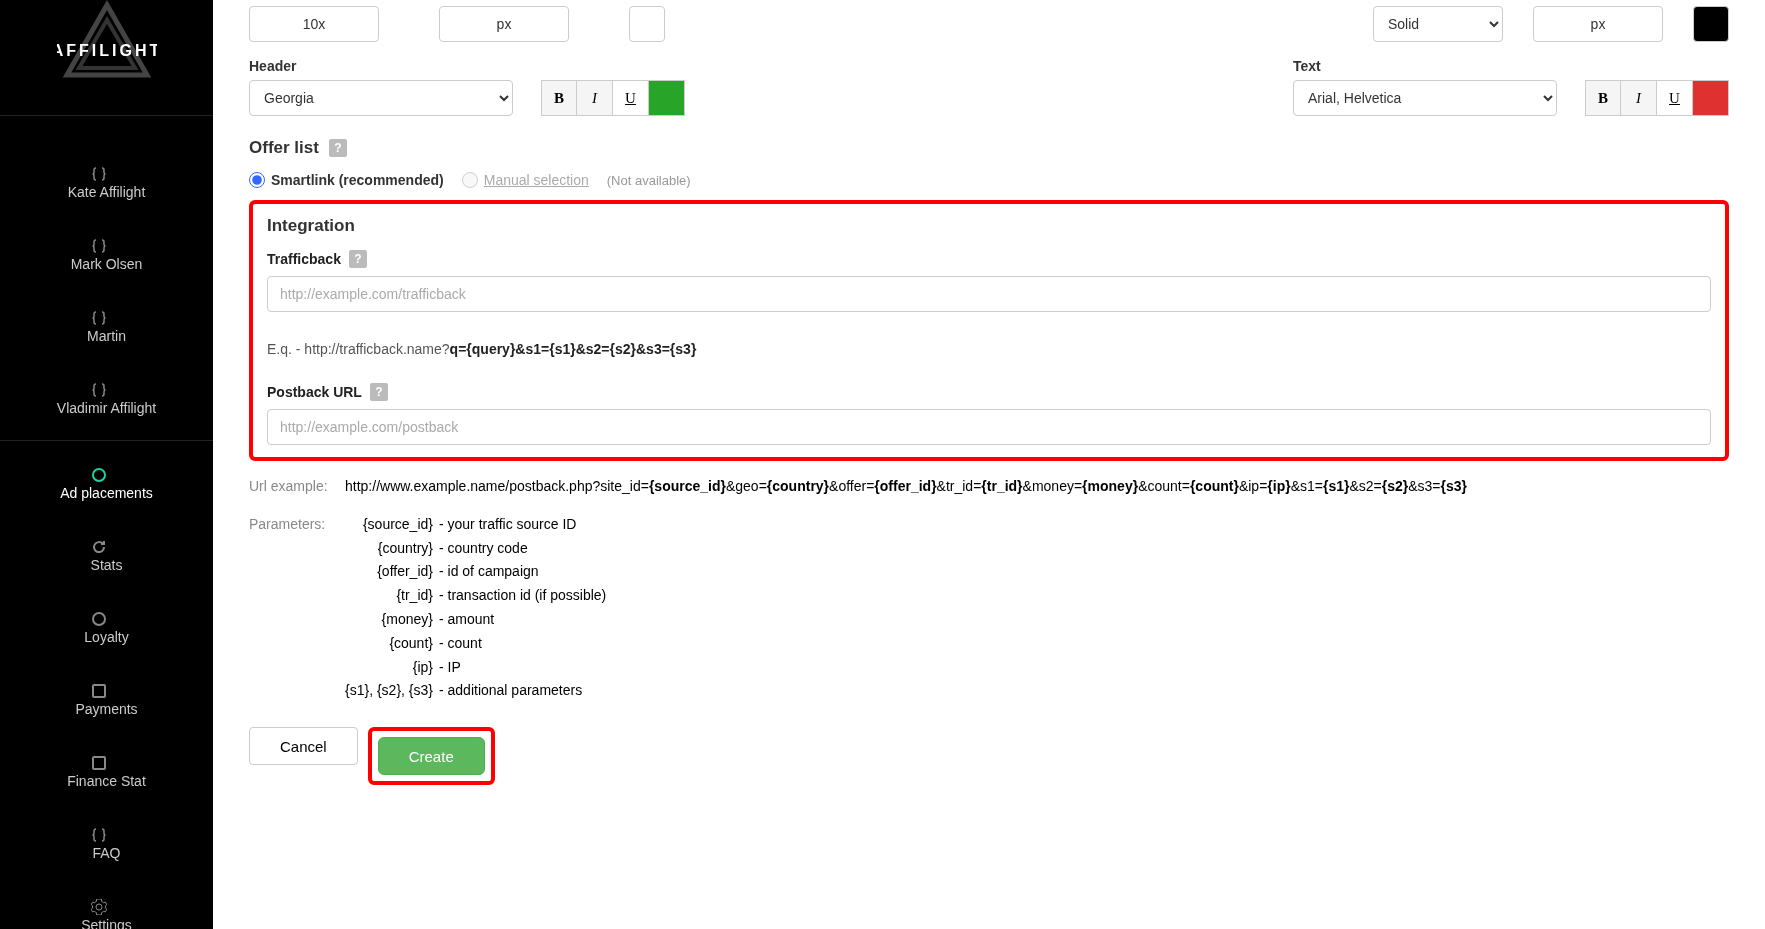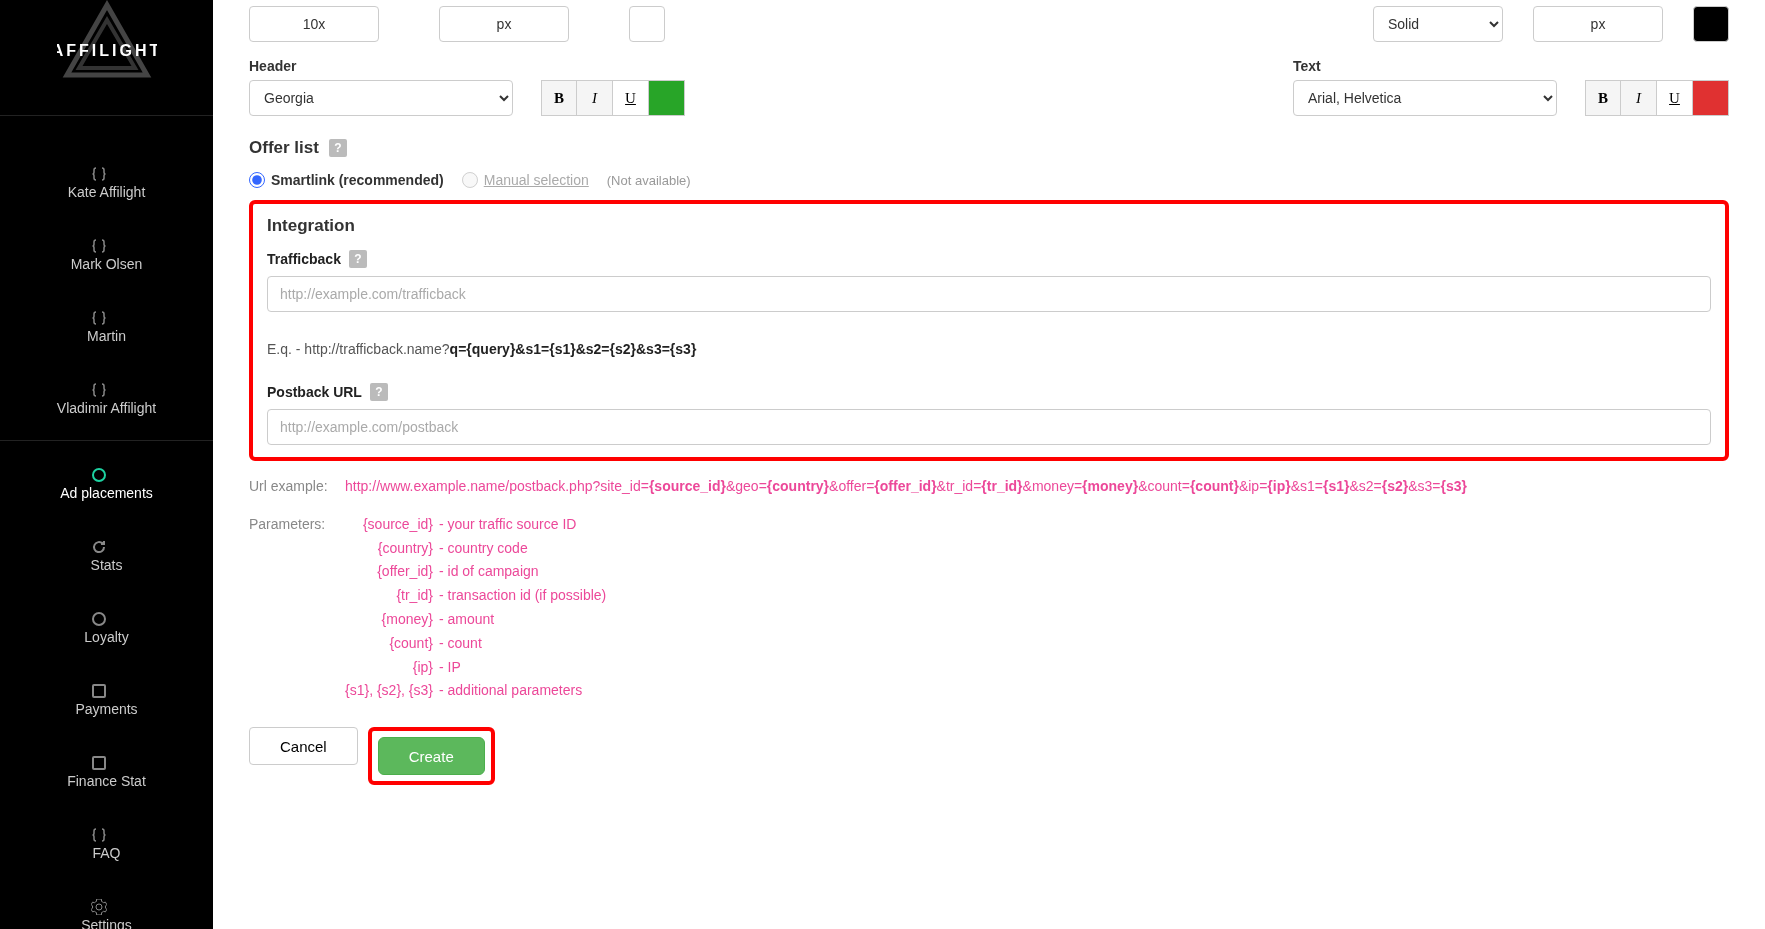--- a/index.html
+++ b/index.html
@@ -39,21 +39,21 @@
 .radio-opt input[type=radio] { width: 16px; height: 16px; accent-color: #3366ff; }
 .not-avail { color: #999; font-size: 13px; }
 .highlight-box { border: 4px solid #ff0000; border-radius: 6px; padding: 12px 14px; margin-bottom: 12px; }
 .full-input { width: 100%; height: 36px; border: 1px solid #ccc; border-radius: 4px; padding: 0 12px; font-size: 14px; color: #333; }
 .full-input::placeholder { color: #aaa; }
 .hint-text { font-size: 14px; color: #555; margin-top: 6px; line-height: 1.5; }
 .hint-text strong { font-weight: 700; color: #222; }
 .label-with-help { display: flex; align-items: center; gap: 8px; font-weight: 700; color: #222; margin-bottom: 8px; margin-top: 23px; font-size: 14px; }
 .info-row { display: flex; gap: 2px; margin-top: 14px; font-size: 14px; line-height: 1.7; }
 .info-label { color: #888; width: 94px; flex-shrink: 0; }
-.info-body { flex: 1; color: #ec4899; word-break: break-all; }
+.info-body { flex: 1; color: #000000; word-break: break-all; }
 .info-body b { font-weight: 700; }
 .param-list { display: table; }
 .param-row { display: table-row; }
 .param-key { display: table-cell; text-align: right; padding-right: 6px; }
 .param-val { display: table-cell; }
 .btn-row { display: flex; gap: 10px; margin-top: 24px; }
 .btn { height: 38px; padding: 0 30px; border: 1px solid #ccc; border-radius: 4px; background: #fff; cursor: pointer; font-size: 15px; display: inline-flex; align-items: center; justify-content: center; }
 .btn.primary { background: #5cb85c; border-color: #4cae4c; color: #fff; border-radius: 6px; }
 .btn-highlight { border: 4px solid #ff0000; border-radius: 6px; padding: 6px; display: inline-flex; }
 .top-group { display: flex; gap: 30px; align-items: flex-end; margin-bottom: 16px; }

